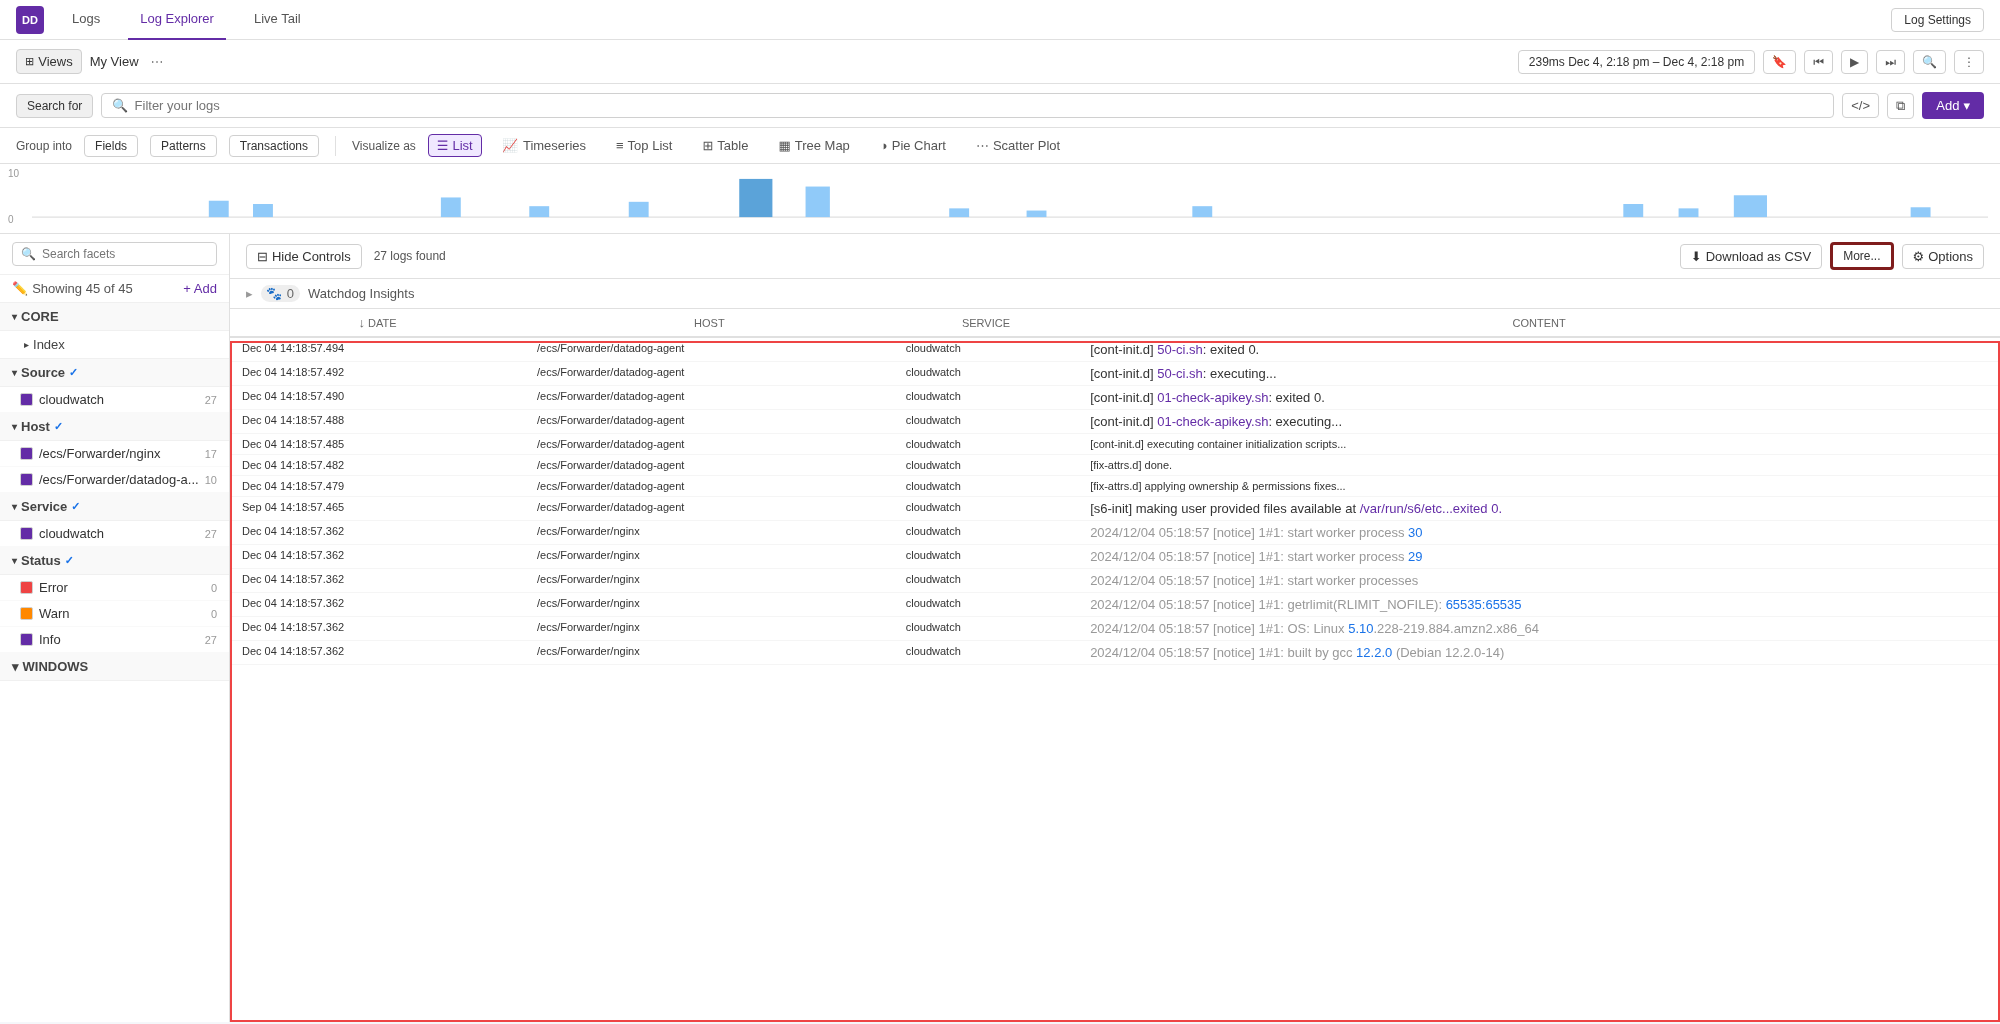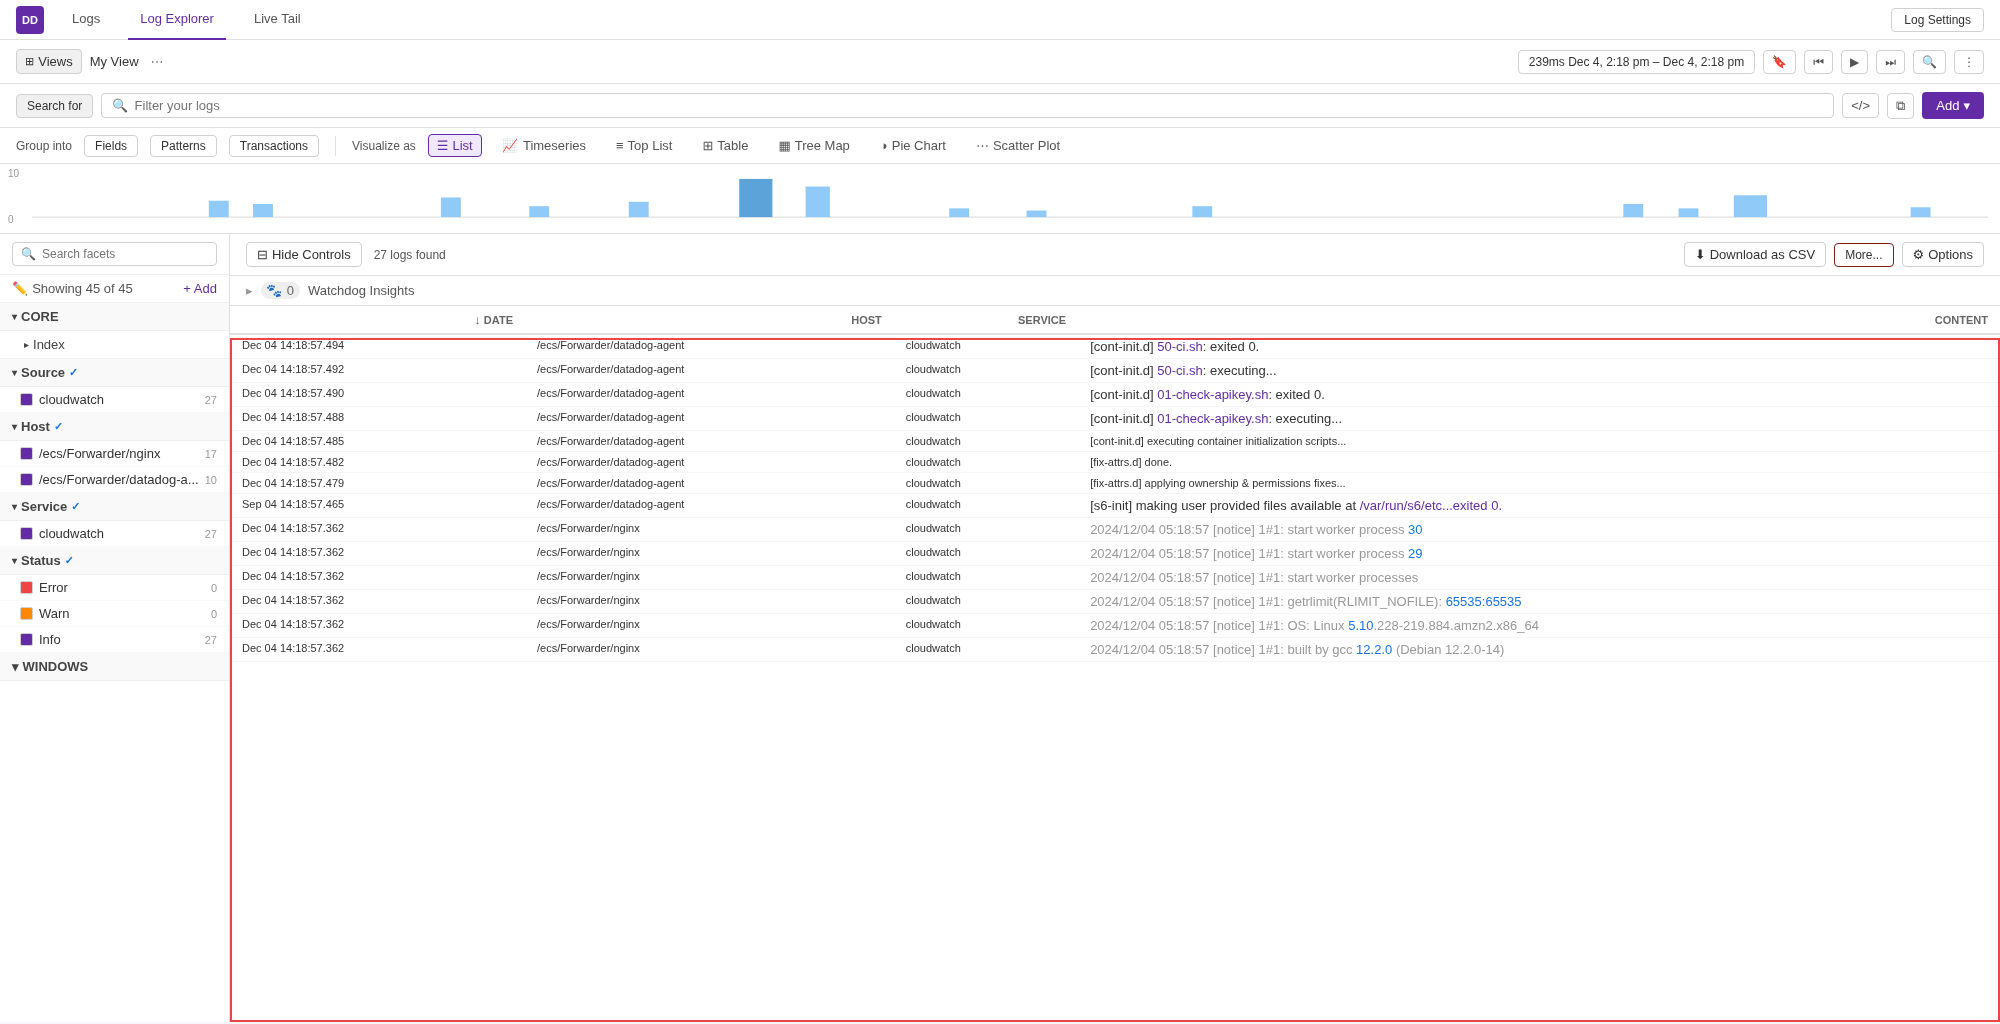--- a/index.html
+++ b/index.html
@@ -66,32 +66,32 @@
     .chart-area { background: #fff; border-bottom: 1px solid #e0e0e0; padding: 4px 12px; height: 70px; position: relative; }
     .chart-svg { width: 100%; height: 60px; }
 
     
     .content { flex: 1; display: flex; flex-direction: column; overflow: hidden; }
     .content-toolbar { display: flex; align-items: center; padding: 8px 16px; background: #fff; border-bottom: 1px solid #e0e0e0; gap: 12px; }
     .hide-controls-btn { display: flex; align-items: center; gap: 4px; border: 1px solid #d0d0d0; border-radius: 4px; padding: 4px 10px; cursor: pointer; font-size: 12px; color: #333; background: #fff; }
     .logs-found { font-size: 12px; color: #555; }
     .toolbar-right { margin-left: auto; display: flex; align-items: center; gap: 8px; }
     .csv-btn { display: flex; align-items: center; gap: 4px; border: 1px solid #d0d0d0; border-radius: 4px; padding: 4px 10px; cursor: pointer; font-size: 12px; color: #333; background: #fff; }
-    .more-btn { border: 1px solid #7f1d1d; border-radius: 4px; padding: 4px 10px; cursor: pointer; font-size: 12px; color: #333; background: #fff; }
+    .more-btn { border: 3px solid #7f1d1d; border-radius: 4px; padding: 4px 10px; cursor: pointer; font-size: 12px; color: #333; background: #fff; }
     .options-btn { display: flex; align-items: center; gap: 4px; border: 1px solid #d0d0d0; border-radius: 4px; padding: 4px 10px; cursor: pointer; font-size: 12px; color: #333; background: #fff; }
 
     
     .watchdog-row { display: flex; align-items: center; padding: 6px 16px; background: #fff; border-bottom: 1px solid #e0e0e0; gap: 8px; font-size: 12px; color: #555; cursor: pointer; }
     .watchdog-badge { background: #eee; border-radius: 10px; padding: 1px 6px; font-size: 11px; color: #666; display: flex; align-items: center; gap: 4px; }
     .expand-icon { color: #999; }
 
     
     .log-table-wrap { flex: 1; overflow: auto; background: #fff; position: relative; }
     .log-table { width: 100%; border-collapse: collapse; }
-    .log-table th { position: sticky; top: 0; background: #fff; border-bottom: 2px solid #e0e0e0; padding: 6px 12px; text-align: right; font-size: 11px; font-weight: 700; color: #666; white-space: nowrap; z-index: 1; }
+    .log-table th { position: sticky; top: 0; background: #fff; border-bottom: 2px solid #e0e0e0; padding: 6px 12px; text-align: center; font-size: 11px; font-weight: 400; color: #666; white-space: nowrap; z-index: 1; }
     .log-table td { padding: 4px 12px; border-bottom: 1px solid #f5f5f5; font-size: 11px; color: #333; vertical-align: top; white-space: nowrap; }
 
     .log-link { color: #632ca6; text-decoration: none; }
     .log-link-blue { color: #1a73e8; }
     .log-text-gray { color: #999; }
 
     .col-date { min-width: 160px; }
     .col-host { min-width: 200px; }
     .col-service { min-width: 100px; }
     .col-content { min-width: 500px; }

